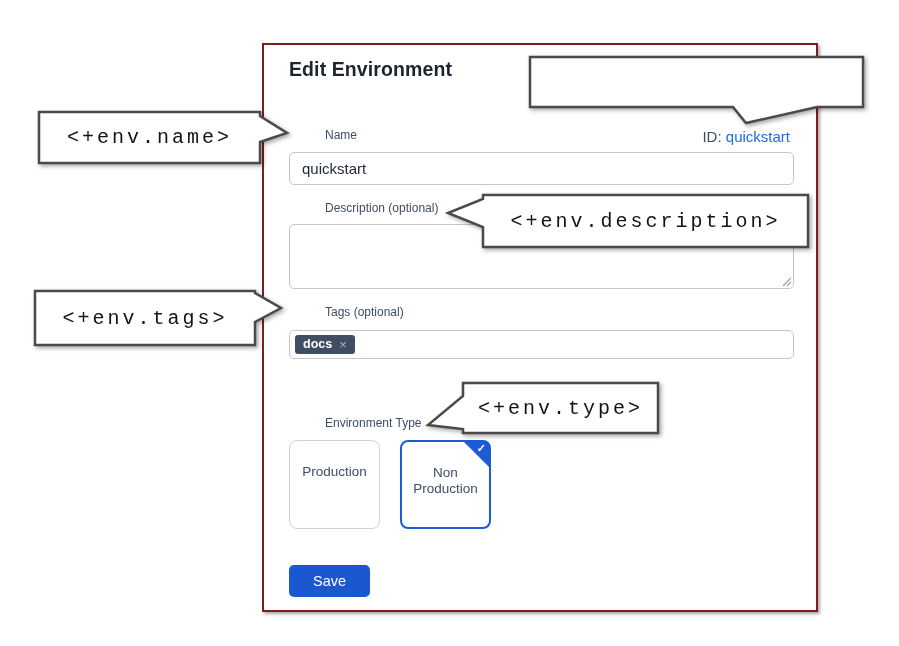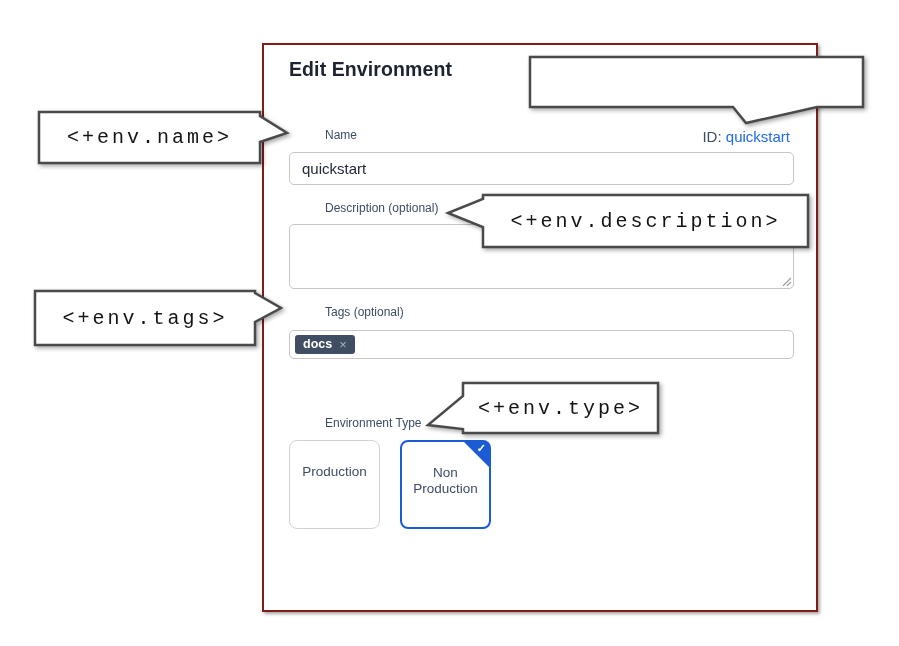--- a/index.html
+++ b/index.html
@@ -162,20 +162,21 @@
     <div class="type-card card-production">
       <span class="card-label">Production</span>
     </div>
 
     <div class="type-card card-nonproduction">
       <span class="card-corner"></span>
       <span class="card-check">✓</span>
       <span class="card-label">Non Production</span>
     </div>
 
+    <button class="save-button">Save</button>
   </div>
 
   <div class="callout" style="left:526px; top:53px;">
     <svg width="342" height="78" viewBox="0 0 342 78">
       <polygon class="callout-poly" points="4,4 337,4 337,54 291,54 220,70 207,54 4,54"></polygon>
     </svg>
   </div>
 
   <div class="callout" style="left:35px; top:108px;">
     <svg width="258" height="62" viewBox="0 0 258 62">

